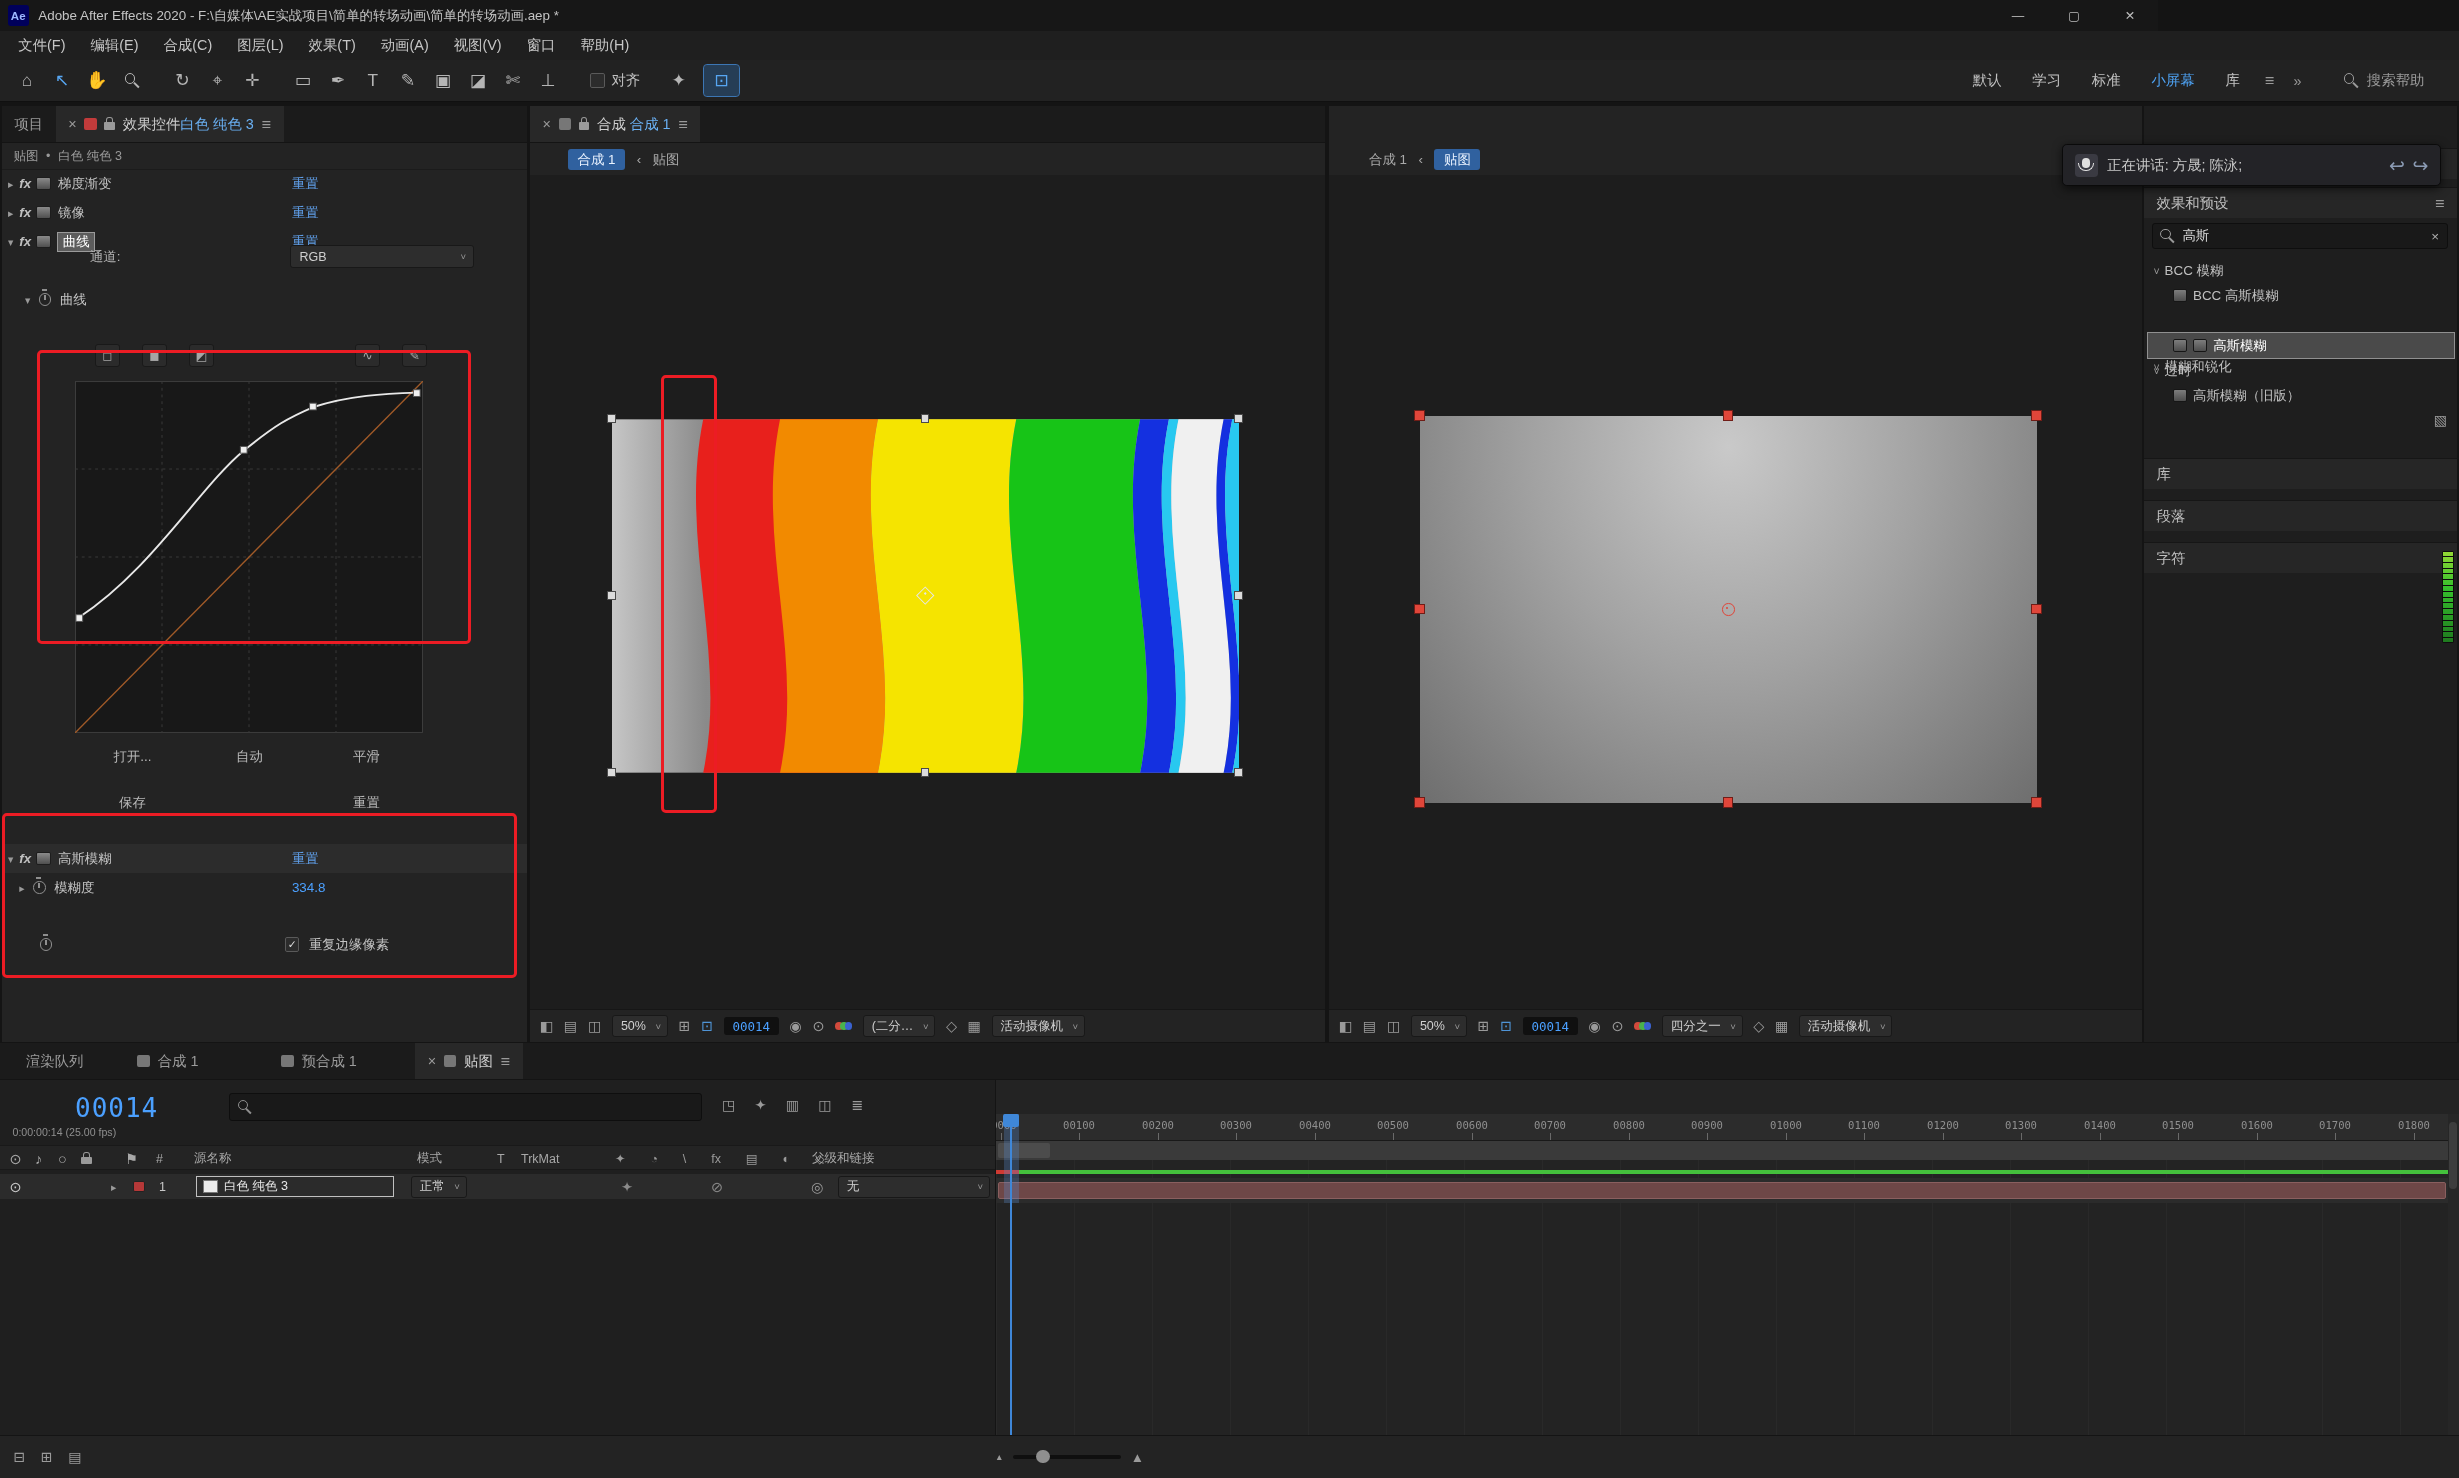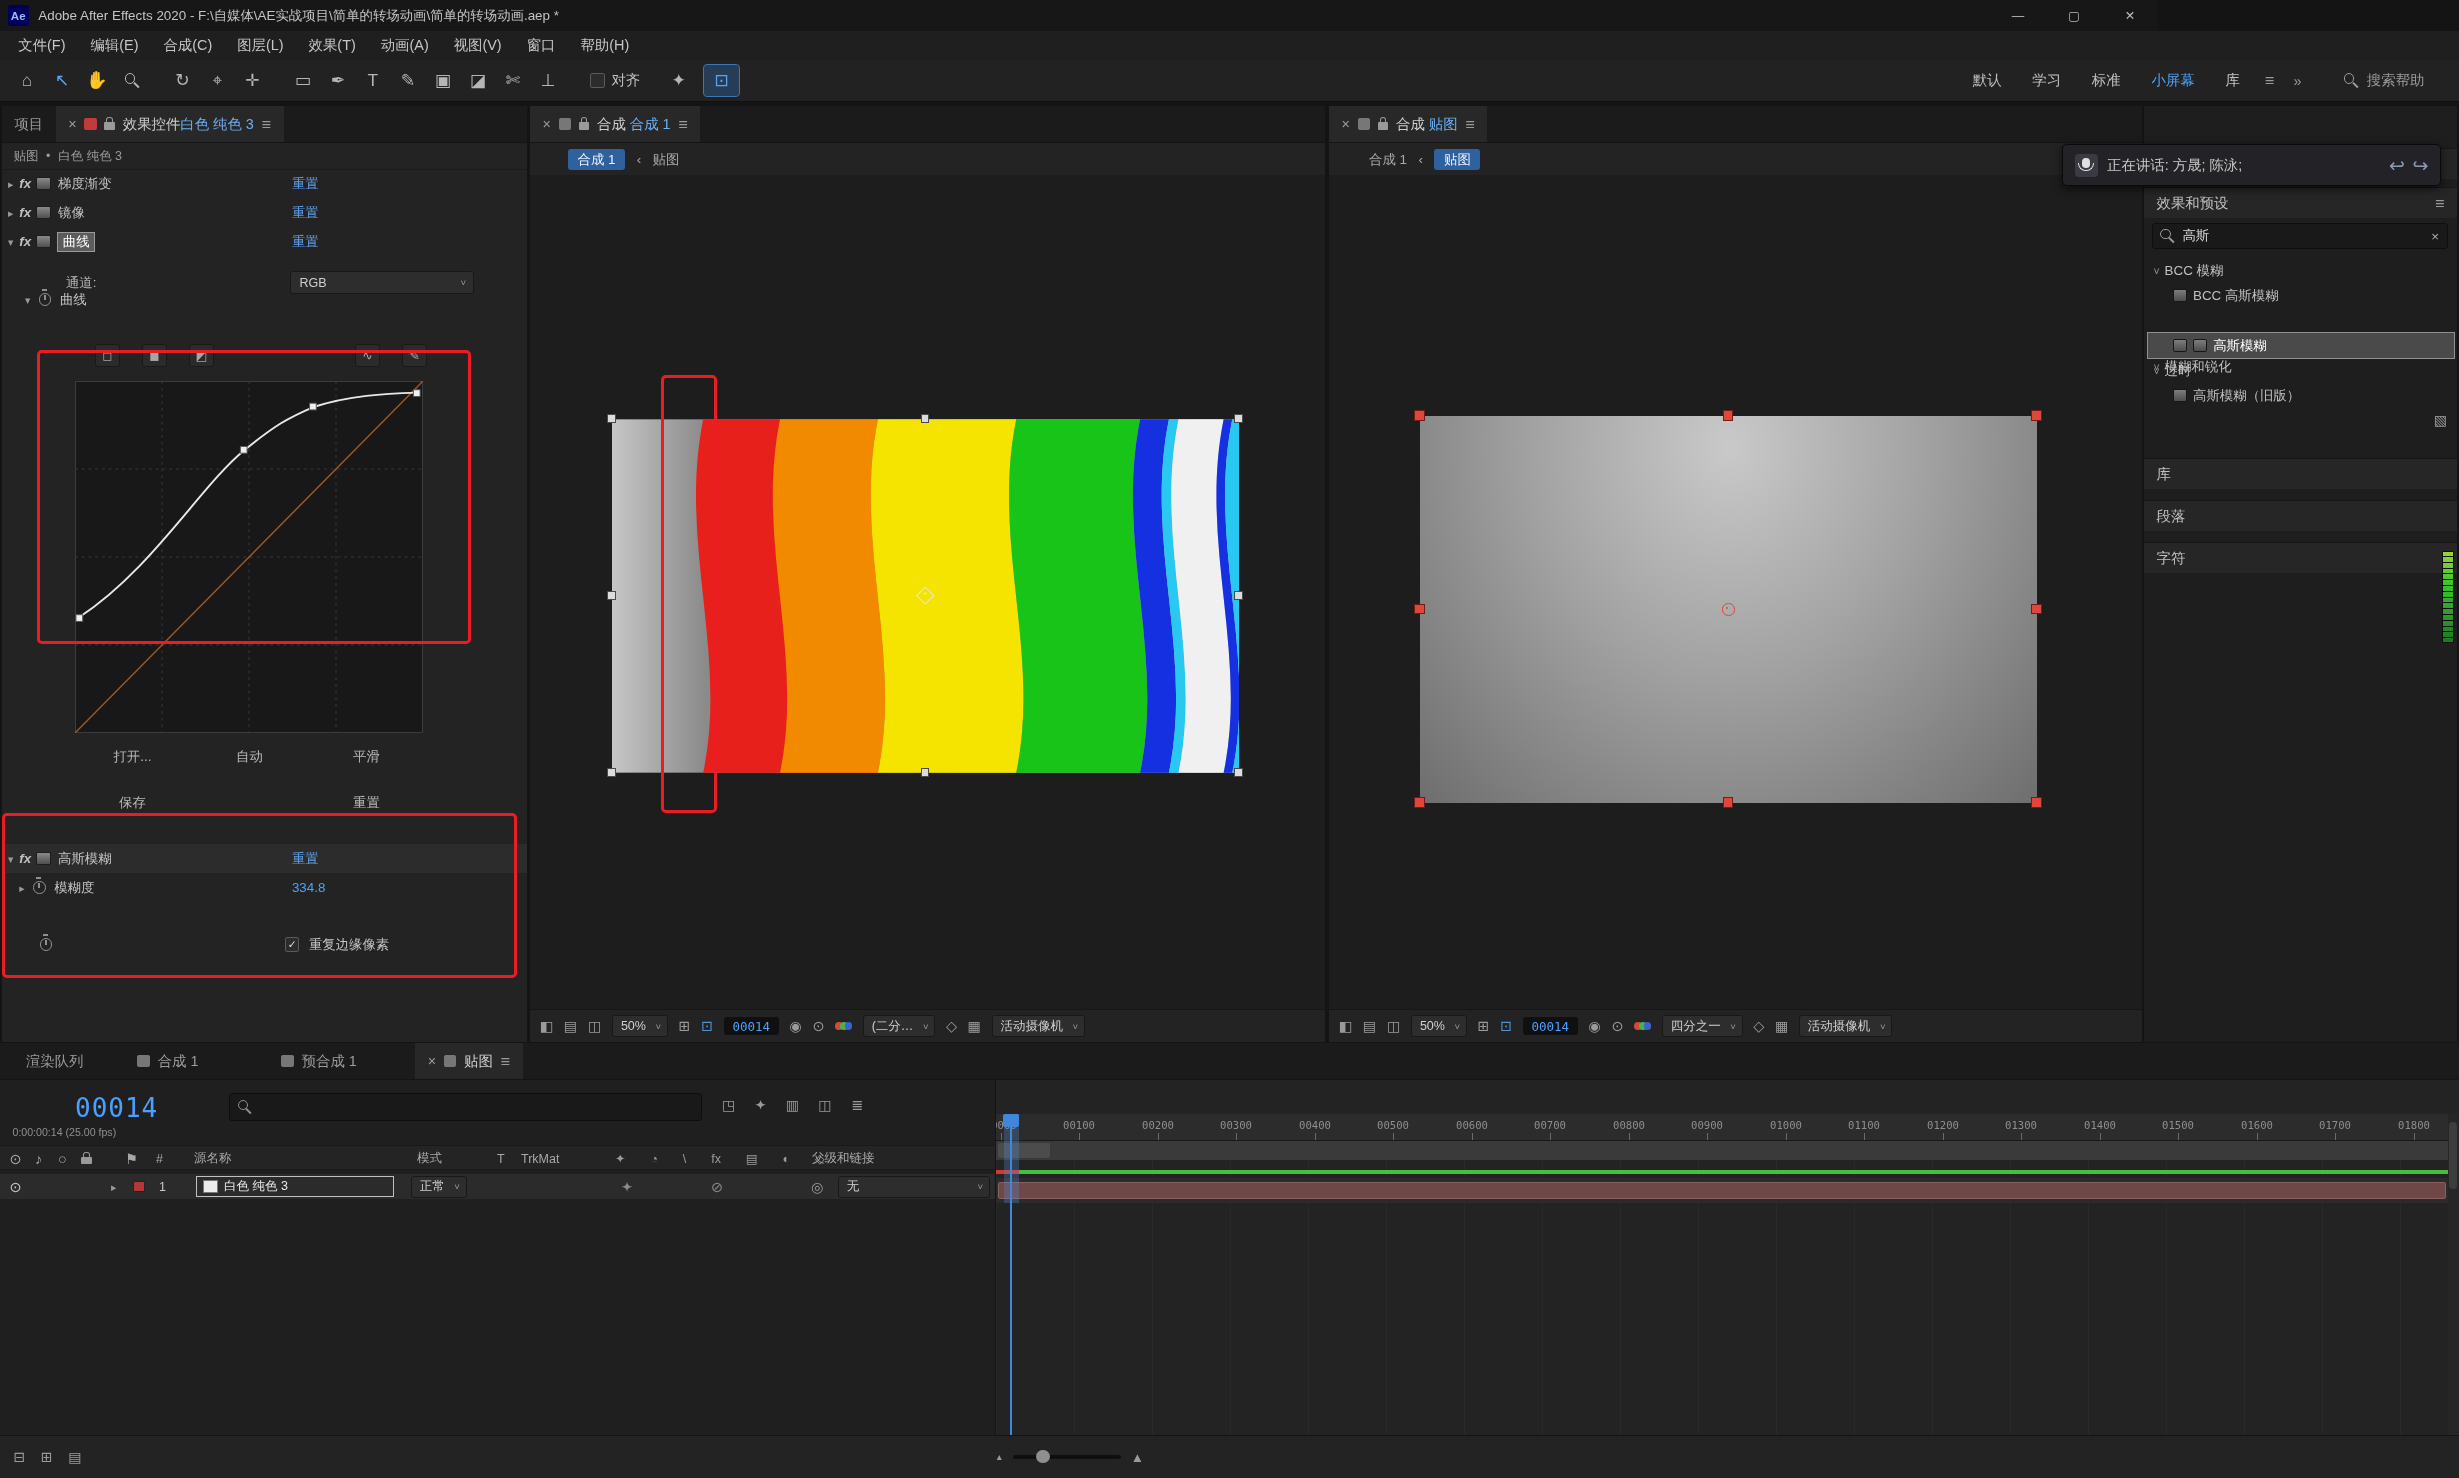--- a/index.html
+++ b/index.html
@@ -244,21 +244,21 @@
       <span>镜像</span>
       <span class="reset">重置</span>
     </div>
     <div class="ecrow" style="top:121px">
       <span class="chev">▾</span>
       <span class="fxbadge">fx</span>
       <span class="fxthumb"></span>
       <span class="selname">曲线</span>
       <span class="reset">重置</span>
     </div>
-    <div class="ecrow" style="top:162px;padding-left:64px;color:#b5b5b5">
+    <div class="ecrow" style="top:136px;padding-left:88px;color:#b5b5b5">
       <span>通道:</span>
       <div class="dd" style="left:288px;width:184px">
           <span>RGB</span>
         </div>
     </div>
     <div class="ecrow" style="top:179px;padding-left:23px;gap:8.6px">
       <span class="chev" style="width:auto">▾</span>
       <span class="stopw"></span>
       <span>曲线</span>
     </div>
@@ -378,29 +378,20 @@
         </div>
       <span class="vicon i i-mask"></span>
       <span class="vicon i i-par"></span>
       <div class="ddi">
           <span>活动摄像机</span>
         </div>
     </div>
   </div>
 
   <div class="panel abs" style="left:1329px;top:106px;width:813px;height:936px">
-    <div class="ptabs">
-      <div class="ptab active">
-        <span class="closex"></span>
-        <span class="sqicon"></span>
-        <span class="lockicon"></span>
-        <span><span>合成</span> <span class="bluename">贴图</span></span>
-        <span class="menuic"></span>
-      </div>
-    </div>
     <div class="crumbrow" style="padding-left:40px">
       <span>合成 1</span>
       <span>‹</span>
       <span class="crumbchip">贴图</span>
     </div>
     <div class="canvas">
       <div class="compbox has-handles" style="left:91px;top:241px;width:617px;height:387px;background:radial-gradient(ellipse at 50% 8%, #c9c9c9 0%, #a2a2a2 45%, #6e6e6e 100%)">
         <span class="anchorred" style="left:302px;top:187px"></span>
       <div class="h red" style="left: calc(0% - 5.8px); top: calc(0% - 5.8px);"></div>
           <div class="h red" style="left: calc(50% - 5.8px); top: calc(0% - 5.8px);"></div>

